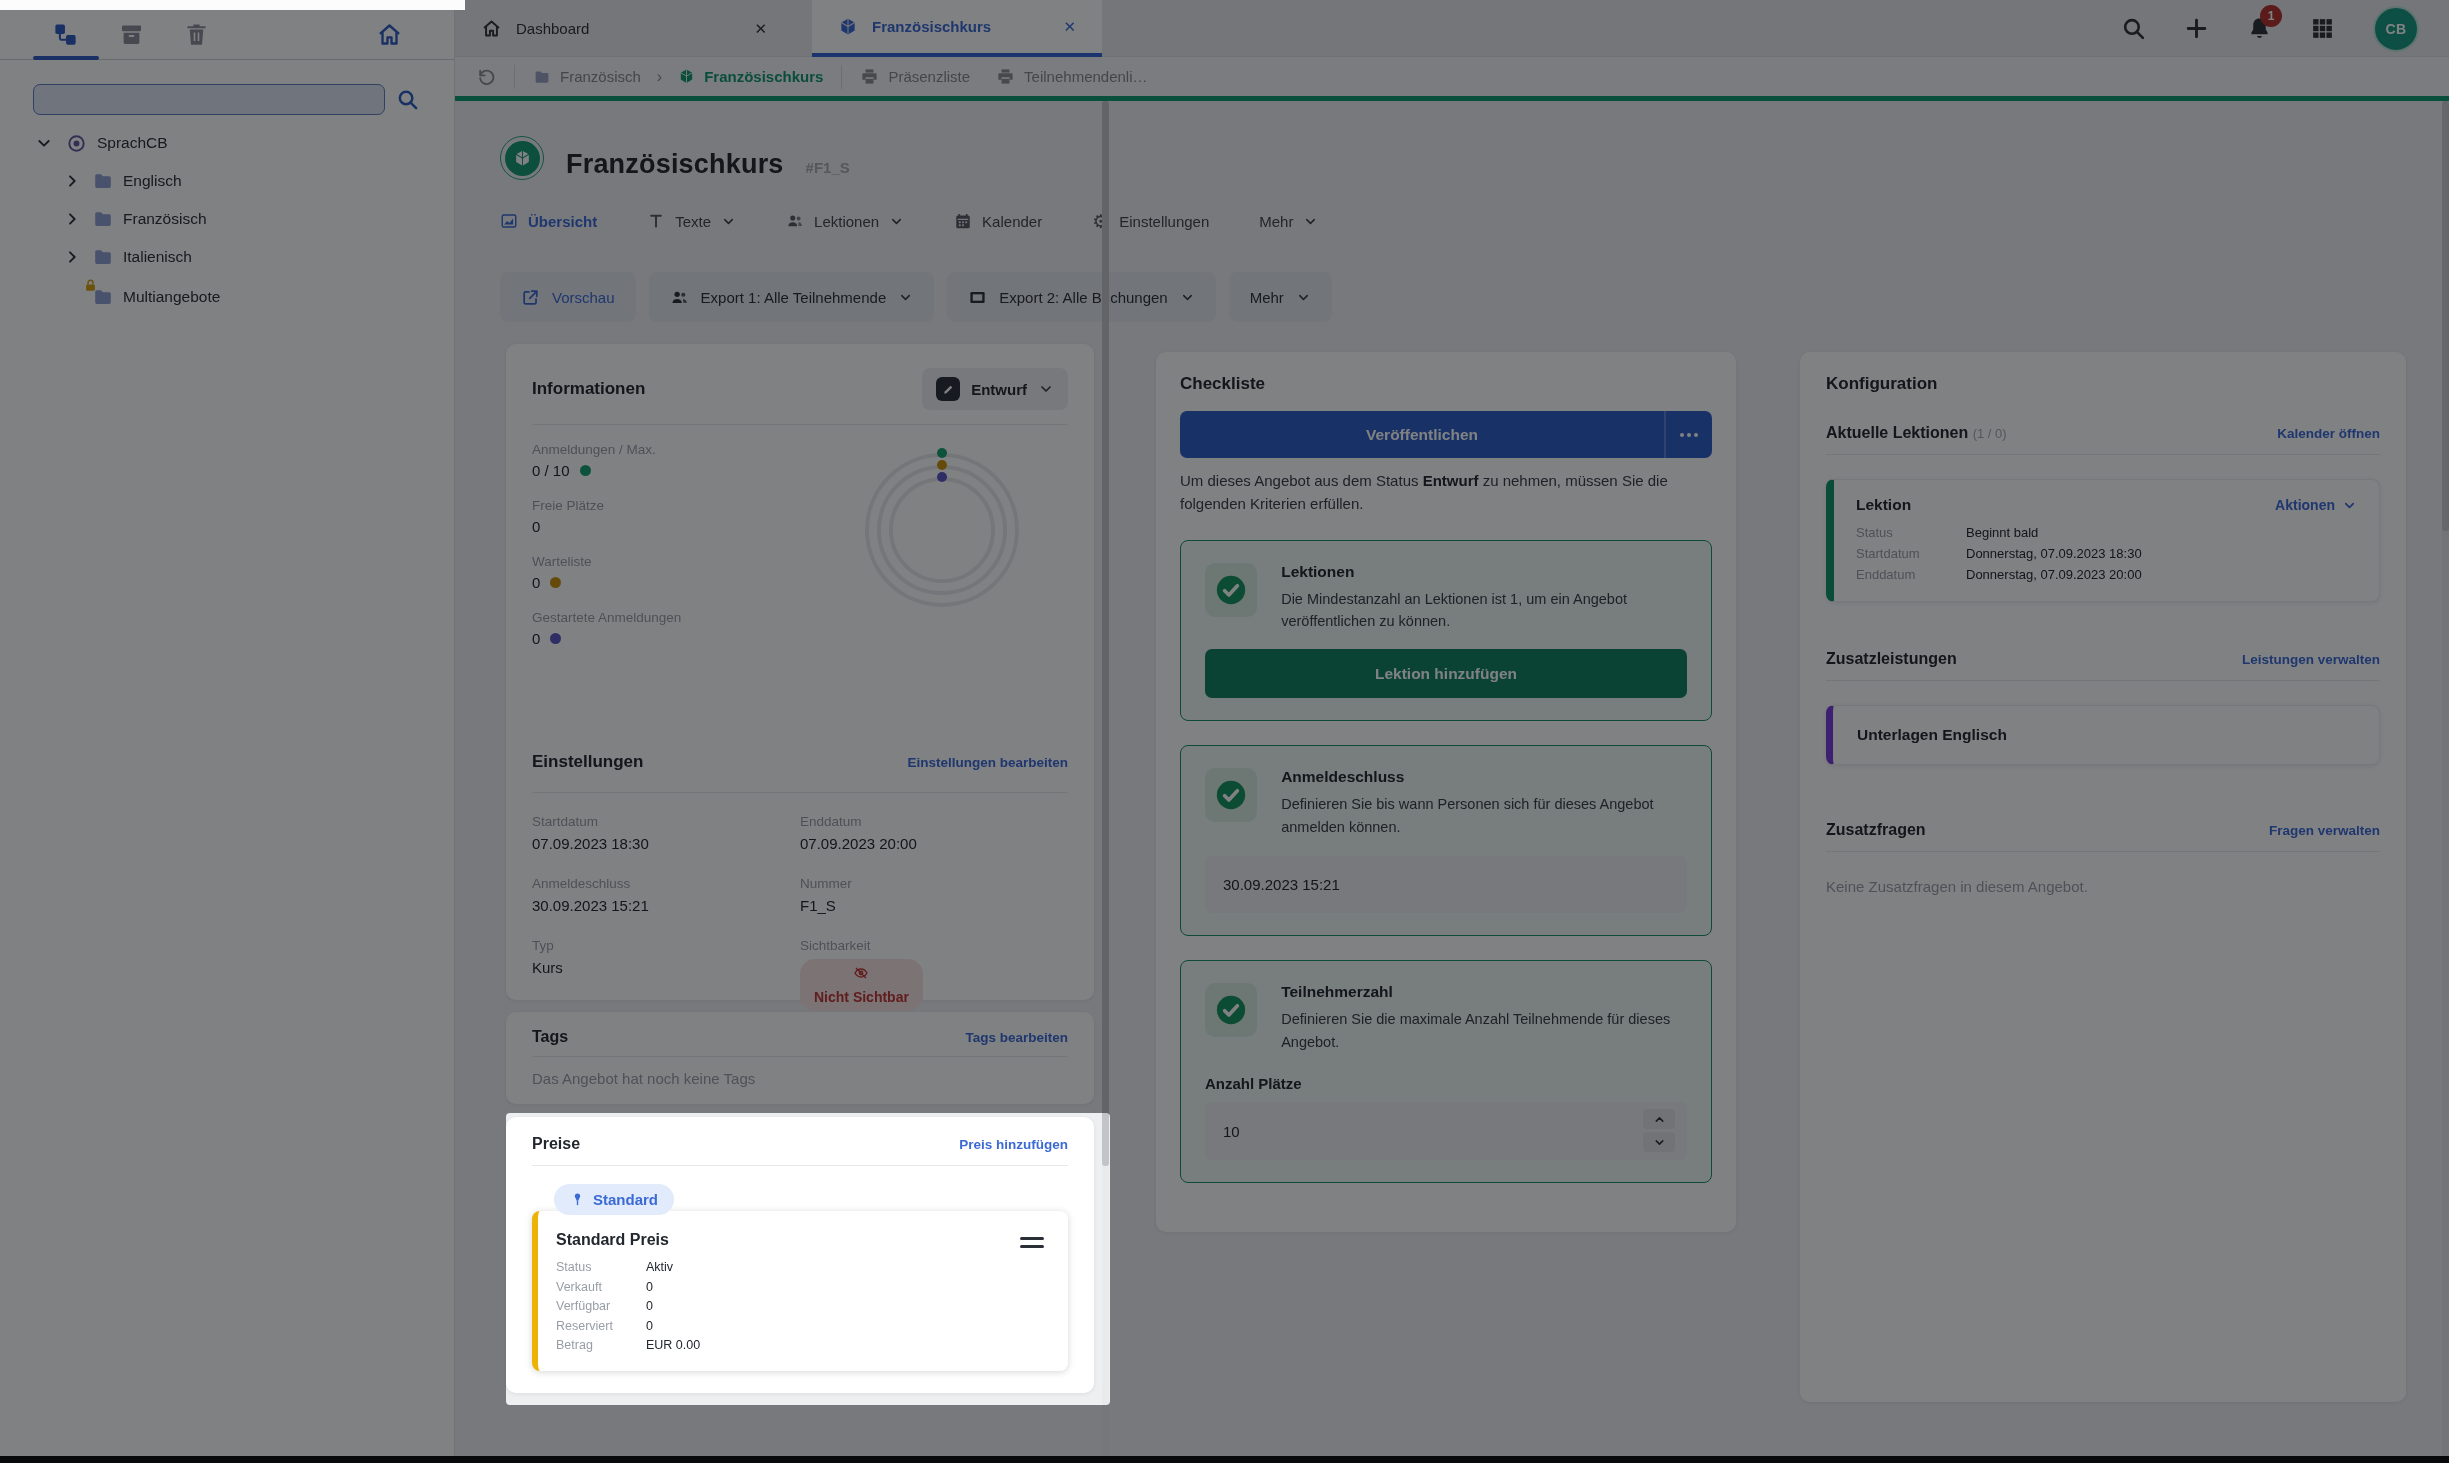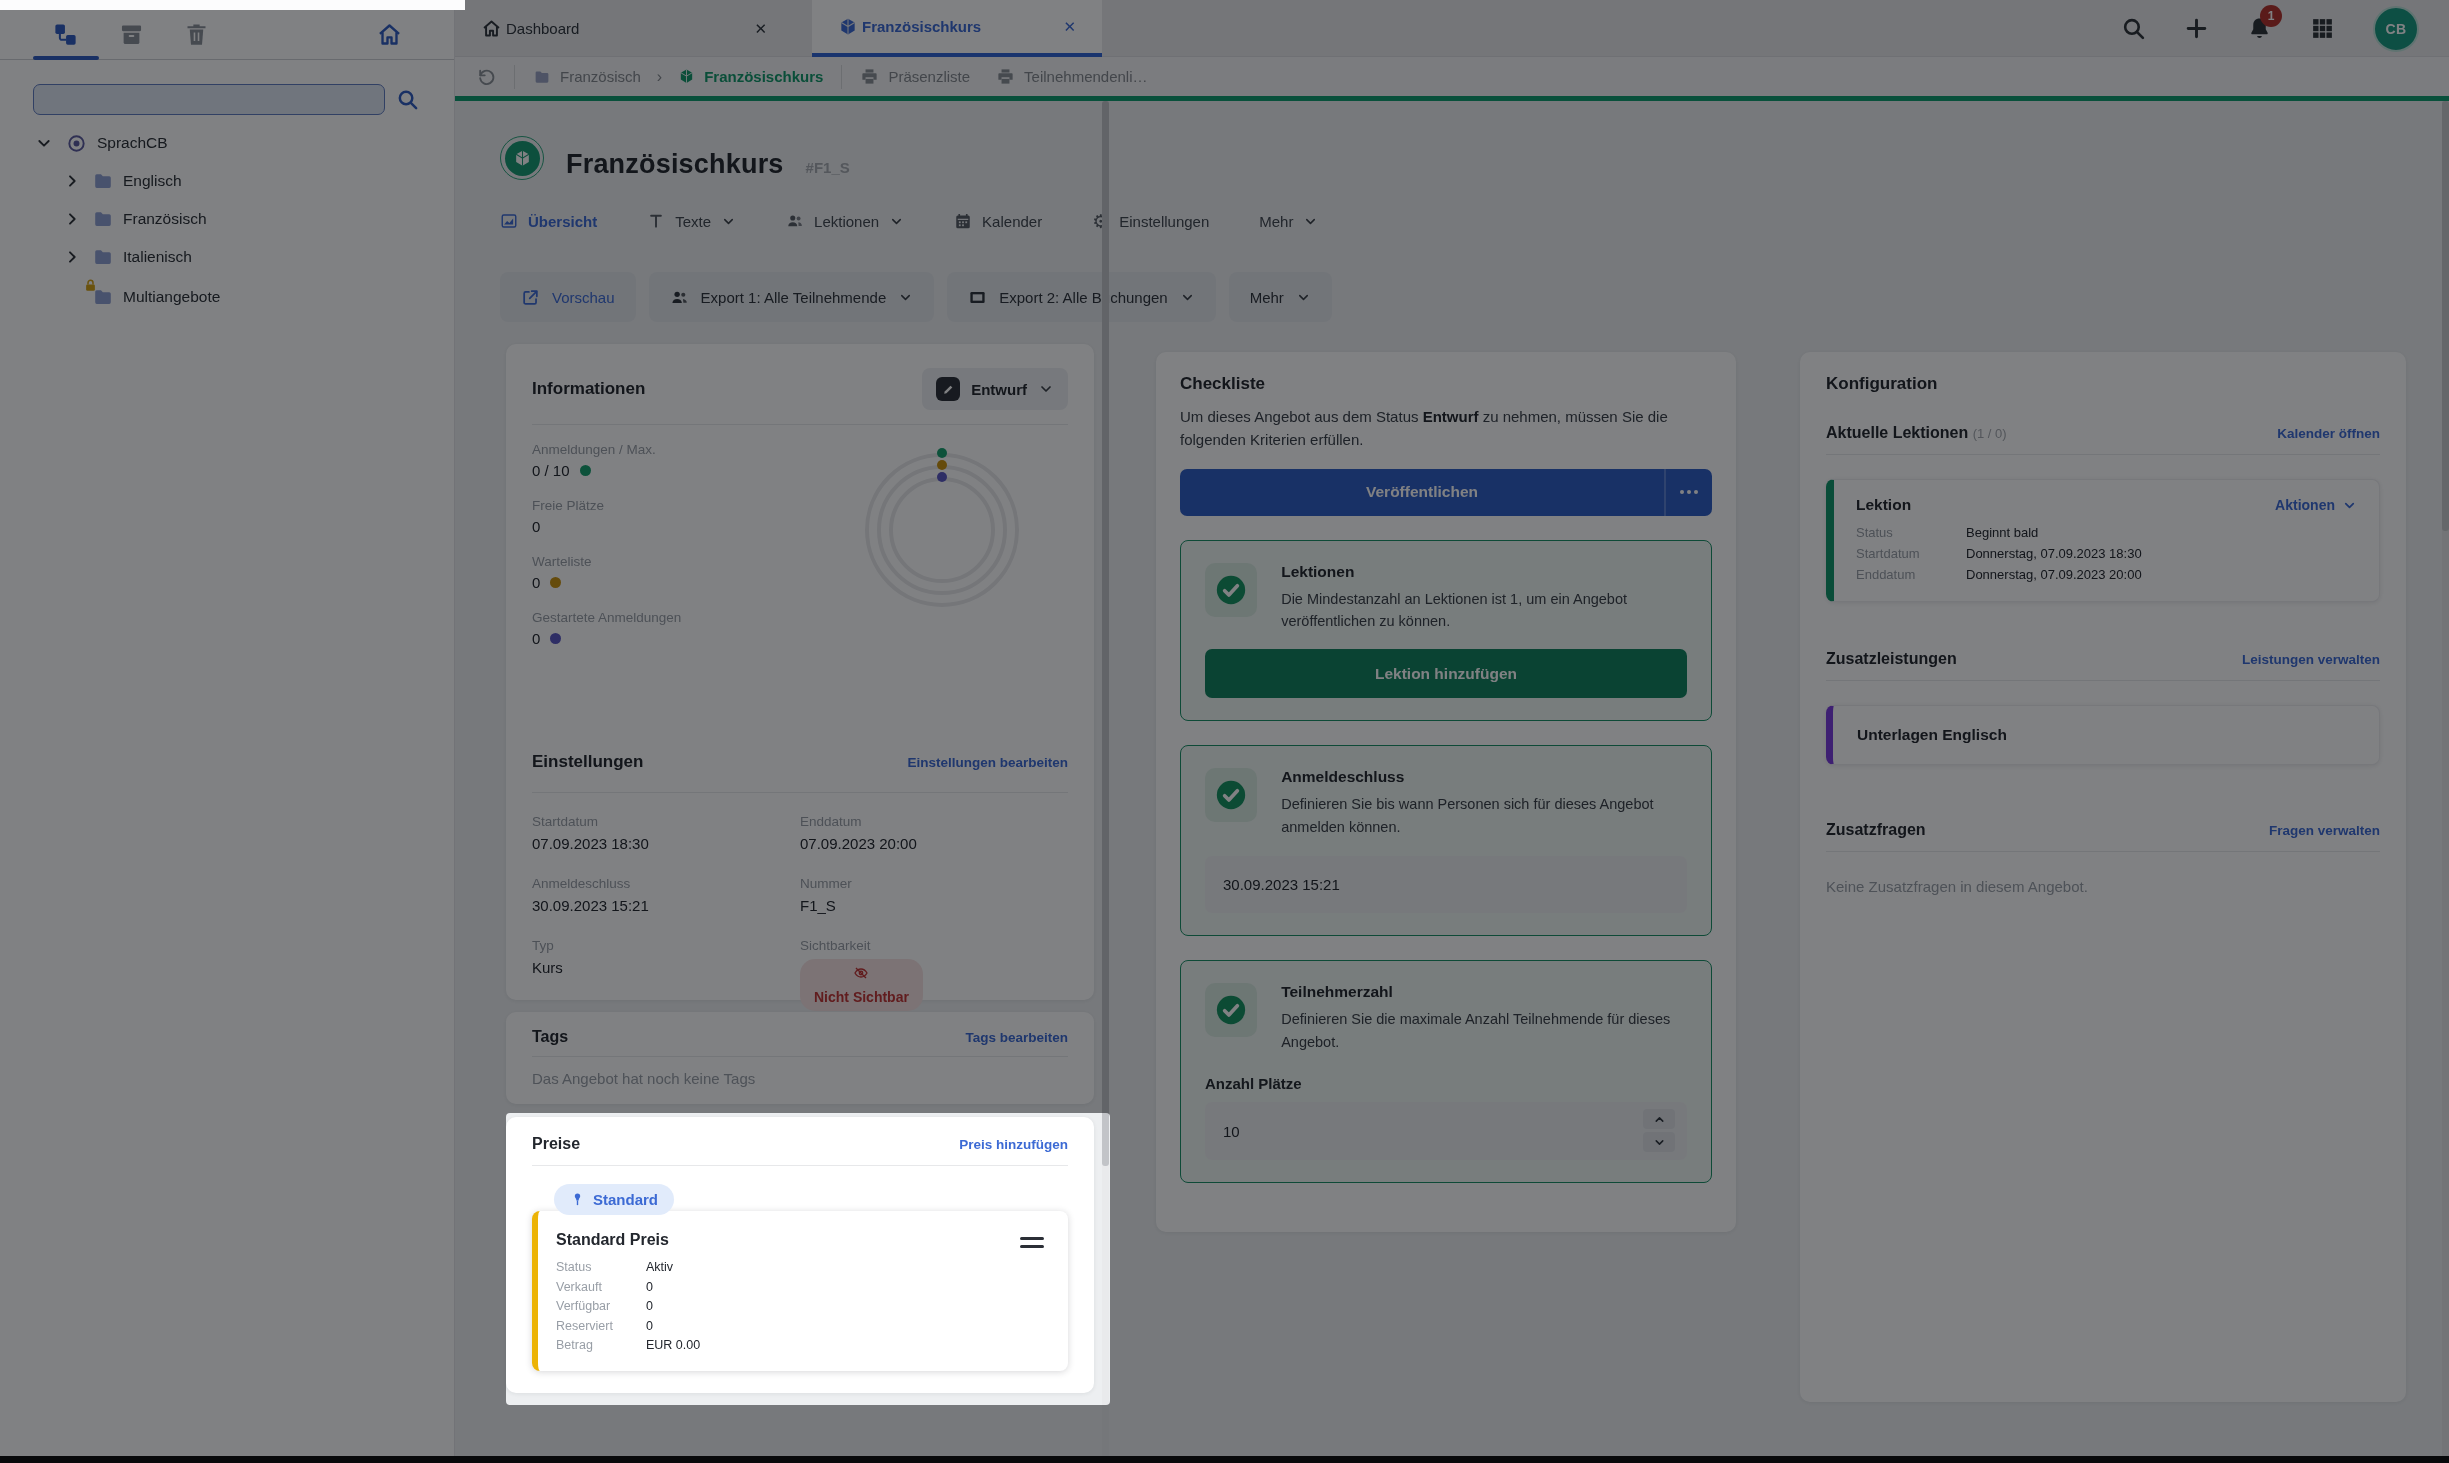--- a/index.html
+++ b/index.html
@@ -21,21 +21,21 @@
   #side-search-icon { position:absolute; left:396px; top:4px; width:23px; height:23px; color:#2f5cc0; cursor:pointer; }
   .tree { position:absolute; left:0; top:124px; width:100%; }
   .tree-row { position:relative; height:38px; display:flex; align-items:center; cursor:pointer; }
   .tree-row .chev { width:16px; height:16px; color:#2d3238; }
   .tree-label { font-size:15.5px; color:#2b3036; }
   .folder-wrap { position:relative; width:22px; height:22px; }
   .lock-badge { position:absolute; left:-9px; top:-8px; width:15px; height:15px; color:#d2a012; }
 
   
   #tabbar { position:absolute; left:455px; top:0; width:1994px; height:57px; background:#e8e9eb; border-bottom:1px solid #dcdde0; }
-  .app-tab { position:absolute; top:0; height:57px; display:flex; align-items:center; gap:4px; padding:0 26px; cursor:pointer; }
+  .app-tab { position:absolute; top:0; height:57px; display:flex; align-items:center; gap:14px; padding:0 26px; cursor:pointer; }
   #tab-dashboard { left:0; width:338px; color:#2e343b; }
   #tab-offer { left:357px; width:290px; background:#ffffff; border-bottom:4px solid #2f63d4; color:#3c6ad4; }
   .app-tab .tab-label { font-size:15px; flex:1; }
   #tab-offer .tab-label { font-weight:700; }
   .tab-close { font-size:15px; cursor:pointer; }
   #topbar-icons { position:absolute; right:30px; top:0; height:57px; display:flex; align-items:center; gap:38px; color:#2e3338; }
   .top-ic { width:25px; height:25px; cursor:pointer; }
   #bell-wrap { position:relative; }
   #bell-badge { position:absolute; left:13px; top:-11px; min-width:22px; height:22px; border-radius:11px; background:#b3322b; color:#fff; font-size:12px; font-weight:700; display:flex; align-items:center; justify-content:center; }
   #avatar { width:46px; height:46px; border-radius:50%; background:#189a80; border:2.5px solid #bfe2da; color:#fff; font-size:14px; font-weight:700; display:flex; align-items:center; justify-content:center; cursor:pointer; letter-spacing:.5px; }
@@ -687,33 +687,33 @@
         <div class="price-row">
           <span class="lbl">Betrag</span>
           <span class="val">EUR 0.00</span>
         </div>
       </div>
     </div>
   </div>
 
   <div class="panel" id="panel-check">
     <div class="p-title">Checkliste</div>
-    <div id="check-intro"><span>Um dieses Angebot aus dem Status </span><b>Entwurf</b><span> zu nehmen, müssen Sie die folgenden Kriterien erfüllen.</span></div>
-
     <div id="publish-btn">
       <div id="publish-main">Veröffentlichen</div>
       <div id="publish-sep"></div>
       <div id="publish-more">
         <span class="dots">
             <span class="d"></span>
             <span class="d"></span>
             <span class="d"></span>
           </span>
       </div>
     </div>
+
+    <div id="check-intro"><span>Um dieses Angebot aus dem Status </span><b>Entwurf</b><span> zu nehmen, müssen Sie die folgenden Kriterien erfüllen.</span></div>
 
     <div class="check-card">
       <div class="cc-head">
         <div class="cc-tile">
           <span class="cc-check ic">
             <svg viewBox="0 0 24 24">
                 <circle cx="12" cy="12" r="10" fill="#15925f"></circle>
                 <path d="M7.5 12.5l3 3 6-6.5" stroke="#fff" stroke-width="2.6" fill="none" stroke-linecap="round" stroke-linejoin="round"></path>
               </svg>
           </span>

